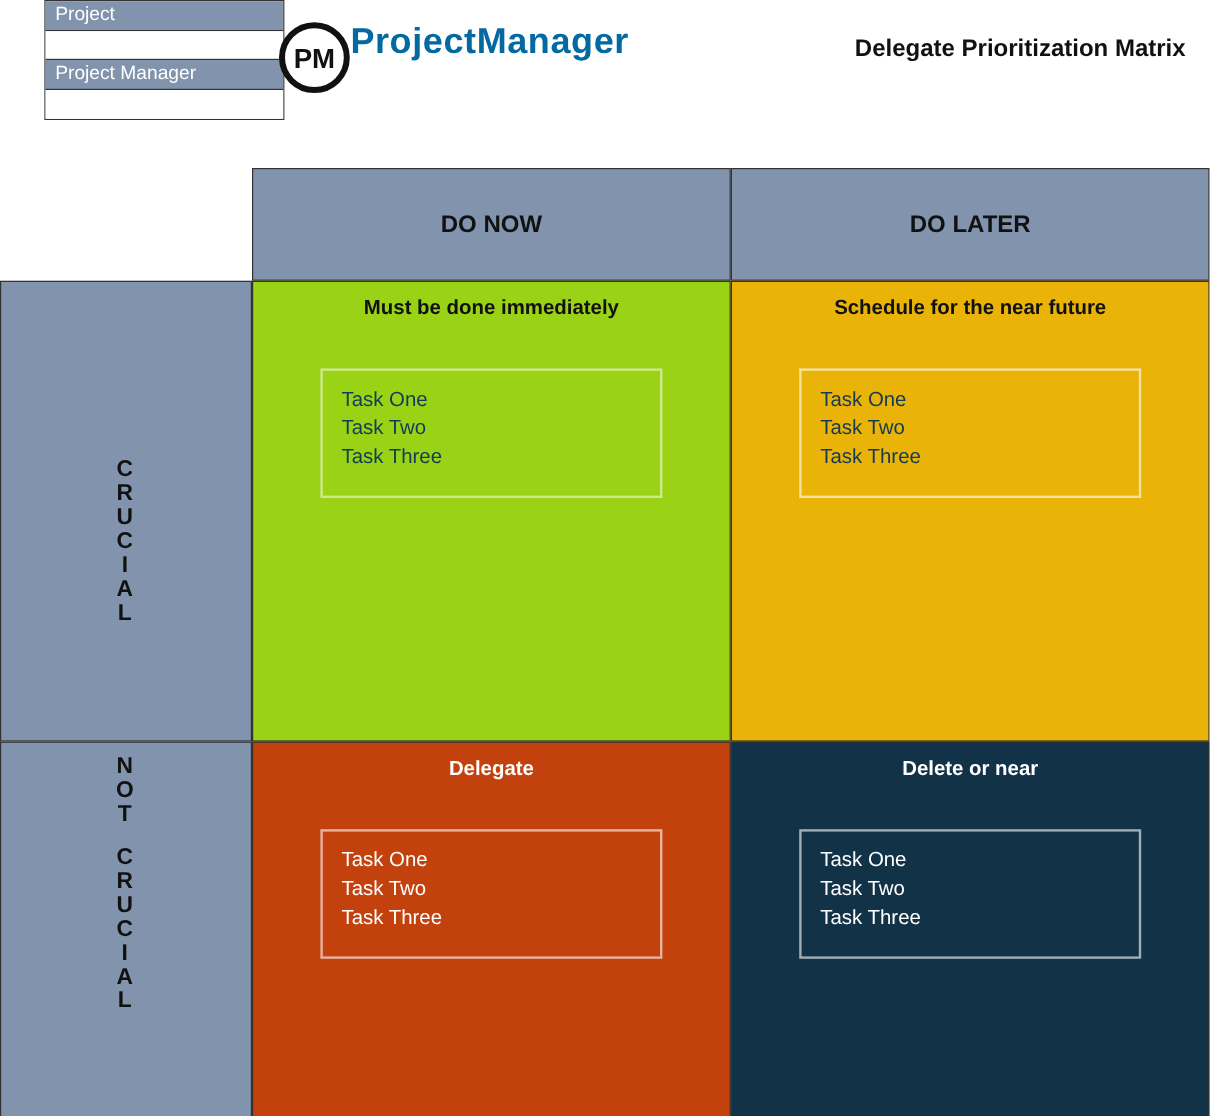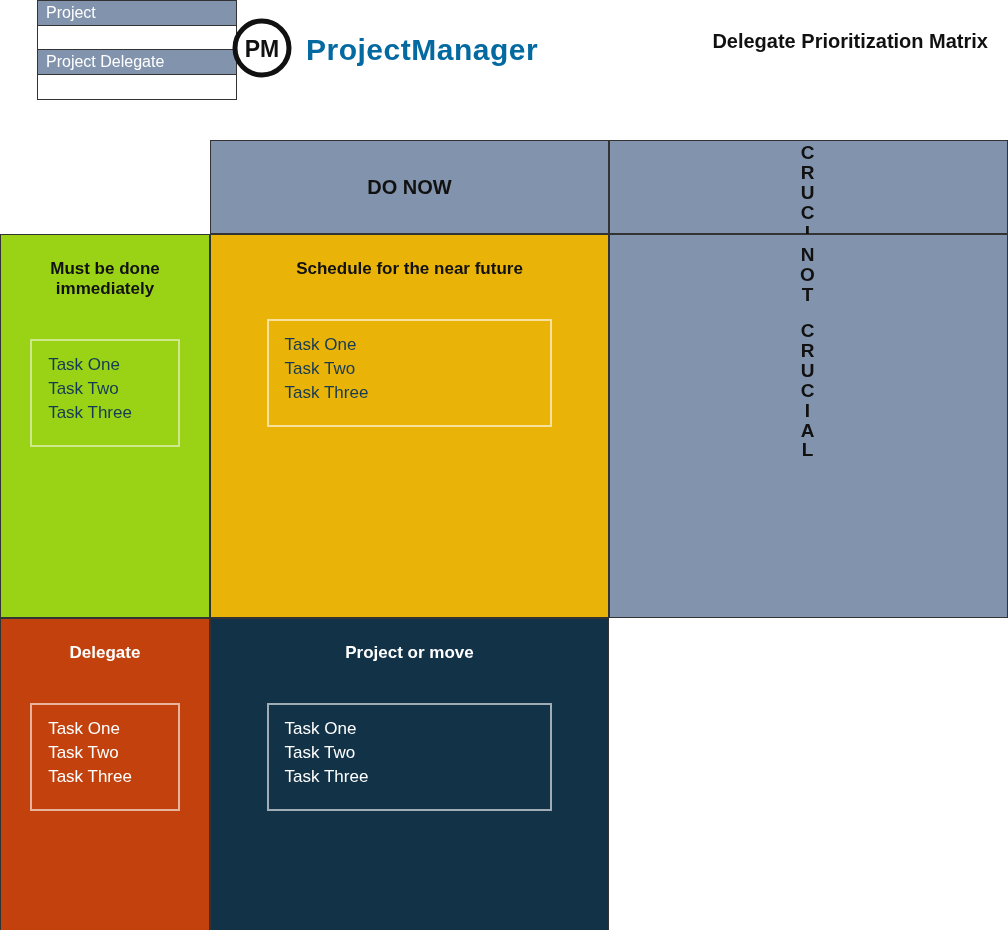--- a/index.html
+++ b/index.html
@@ -33,22 +33,21 @@
       border-bottom: 1px solid #333;
     }
     .info-value:last-child { border-bottom: none; }
     
     
     .brand {
       position: absolute;
       top: 18px;
       left: 232px;
       display: flex;
-      align-items: center;
-      gap: 14px;
+      align-items: flex-start;
     }
     .brand-name {
       font-size: 30px;
       font-weight: 700;
       color: #0369a1;
       letter-spacing: 0.5px;
     }
     
     
     .page-title {
@@ -98,21 +97,21 @@
       letter-spacing: 2px;
       padding: 8px 0;
     }
     .row-header.top { justify-content: center; padding-top: 60px; align-items: center;}
     .row-header.bottom { justify-content: flex-start; padding-top: 10px; }
     .vchar { line-height: 1.05; text-align: center; }
     .vgap { height: 16px; }
     
     .quad {
       position: relative;
-      padding: 24px 0 0 0;
+      padding: 12px 0 0 0;
       display: flex;
       flex-direction: column;
       align-items: center;
     }
     .q1 { background: #9ad316; }
     .q2 { background: #eab308; }
     .q3 { background: #c2410c; }
     .q4 { background: #123247; }
     
     .quad-label {
@@ -137,39 +136,40 @@
     }
     .q1 .task, .q2 .task { color: #143b55; }
     .q3 .task, .q4 .task { color: #fff; }
   </style>
 </head>
 <body>
 
 <div class="info-box">
   <div class="info-label">Project</div>
   <div class="info-value"></div>
-  <div class="info-label">Project Delegate</div>
+  <div class="info-label">Project Manager</div>
   <div class="info-value"></div>
 </div>
 
 <div class="brand">
   <span>
     <svg width="60" height="60" viewBox="0 0 60 60">
       <circle cx="30" cy="30" r="27" fill="none" stroke="#111" stroke-width="5"></circle>
       <text x="30" y="39" text-anchor="middle" font-family="Arial" font-size="23" font-weight="700" fill="#111">PM</text>
     </svg>
   </span>
   <span class="brand-name">ProjectManager</span>
 </div>
 
 <div class="page-title">Delegate Prioritization Matrix</div>
 
 <div class="matrix">
   <div class="blank-cell"></div>
   <div class="col-header">DO NOW</div>
+  <div class="col-header">DO LATER</div>
 
   <div class="row-header top">
       <div class="vchar">C</div>
       <div class="vchar">R</div>
       <div class="vchar">U</div>
       <div class="vchar">C</div>
       <div class="vchar">I</div>
       <div class="vchar">A</div>
       <div class="vchar">L</div>
     </div>
@@ -213,20 +213,20 @@
   <div class="quad q3">
     <div class="quad-label">Delegate</div>
     <div class="task-box">
       <div class="task">Task One</div>
       <div class="task">Task Two</div>
       <div class="task">Task Three</div>
     </div>
   </div>
 
   <div class="quad q4">
-    <div class="quad-label">Project or move</div>
+    <div class="quad-label">Delete or near</div>
     <div class="task-box">
       <div class="task">Task One</div>
       <div class="task">Task Two</div>
       <div class="task">Task Three</div>
     </div>
   </div>
 </div>
 
 </body></html>

